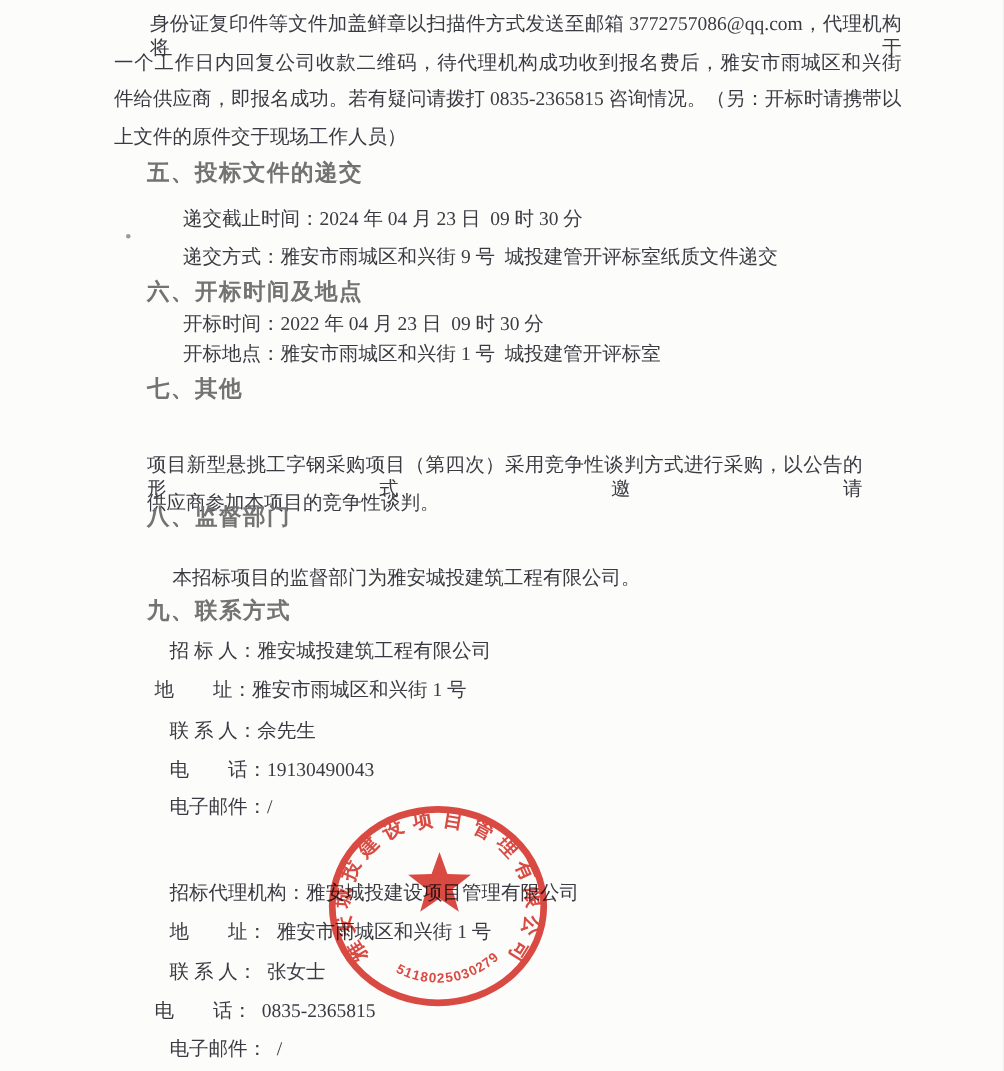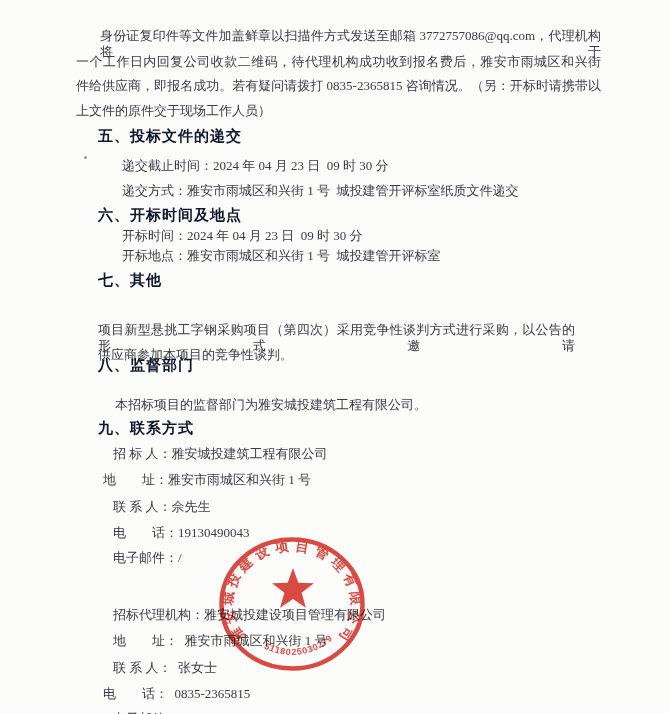--- a/index.html
+++ b/index.html
@@ -7,29 +7,28 @@
     position:relative;width:669px;height:714px;overflow:hidden;
     background:#fcfcfb;
     font-family:"Liberation Serif","DejaVu Serif",serif;
     color:#3a3a42;
   }
   .tl{ 
     position:absolute;
     font-size:13px;line-height:1.2;
     white-space:pre;
     color:#3a3a42;
-    margin-top:20px;
   }
   .j{ 
     white-space:normal;
     text-align:justify;
     text-align-last:justify;
   }
   .h{ 
-    font-size:15px;font-weight:700;color:#0f172a;letter-spacing:1px;text-align:center;
+    font-size:15px;font-weight:700;color:#737373;letter-spacing:1px;text-align:center;
   }
   .dot{position:absolute;width:3px;height:3px;border-radius:50%;background:#9a9aa0;}
   .seal-svg{
     position:absolute;left:212px;top:527px;width:160px;height:152px;
     mix-blend-mode:multiply;opacity:.9;
   }
   .seal-char{
     font-family:"Liberation Serif","DejaVu Serif",serif;
     font-weight:700;font-size:13.5px;
     text-anchor:middle;dominant-baseline:central;
@@ -47,24 +46,24 @@
 
   <div class="tl j" style="left:100px;top:8px;width:501px">身份证复印件等文件加盖鲜章以扫描件方式发送至邮箱 3772757086@qq.com，代理机构将于</div>
   <div class="tl j" style="left:76px;top:34px;width:525px">一个工作日内回复公司收款二维码，待代理机构成功收到报名费后，雅安市雨城区和兴街</div>
   <div class="tl j" style="left:76px;top:58px;width:525px">件给供应商，即报名成功。若有疑问请拨打 0835-2365815 咨询情况。（另：开标时请携带以</div>
   <div class="tl" style="left:76px;top:83px">上文件的原件交于现场工作人员）</div>
 
   <div class="dot" style="left:84px;top:156px"></div>
 
   <div class="tl h" style="left:98px;top:107px">五、投标文件的递交</div>
   <div class="tl" style="left:122px;top:138px">递交截止时间：2024 年 04 月 23 日  09 时 30 分</div>
-  <div class="tl" style="left:122px;top:163px">递交方式：雅安市雨城区和兴街 1 号  城投建管开评标室纸质文件递交</div>
+  <div class="tl" style="left:122px;top:163px">递交方式：雅安市雨城区和兴街 9 号  城投建管开评标室纸质文件递交</div>
 
   <div class="tl h" style="left:98px;top:186px">六、开标时间及地点</div>
-  <div class="tl" style="left:122px;top:208px">开标时间：2024 年 04 月 23 日  09 时 30 分</div>
+  <div class="tl" style="left:122px;top:208px">开标时间：2022 年 04 月 23 日  09 时 30 分</div>
   <div class="tl" style="left:122px;top:228px">开标地点：雅安市雨城区和兴街 1 号  城投建管开评标室</div>
 
   <div class="tl h" style="left:98px;top:251px">七、其他</div>
   <div class="tl" style="left:98px;top:327px">供应商参加本项目的竞争性谈判。</div>
   <div class="tl j" style="left:98px;top:302px;width:477px">项目新型悬挑工字钢采购项目（第四次）采用竞争性谈判方式进行采购，以公告的形式邀请</div>
 
   <div class="tl h" style="left:98px;top:336px">八、监督部门</div>
   <div class="tl" style="left:115px;top:377px">本招标项目的监督部门为雅安城投建筑工程有限公司。</div>
 
   <div class="tl h" style="left:98px;top:399px">九、联系方式</div>

